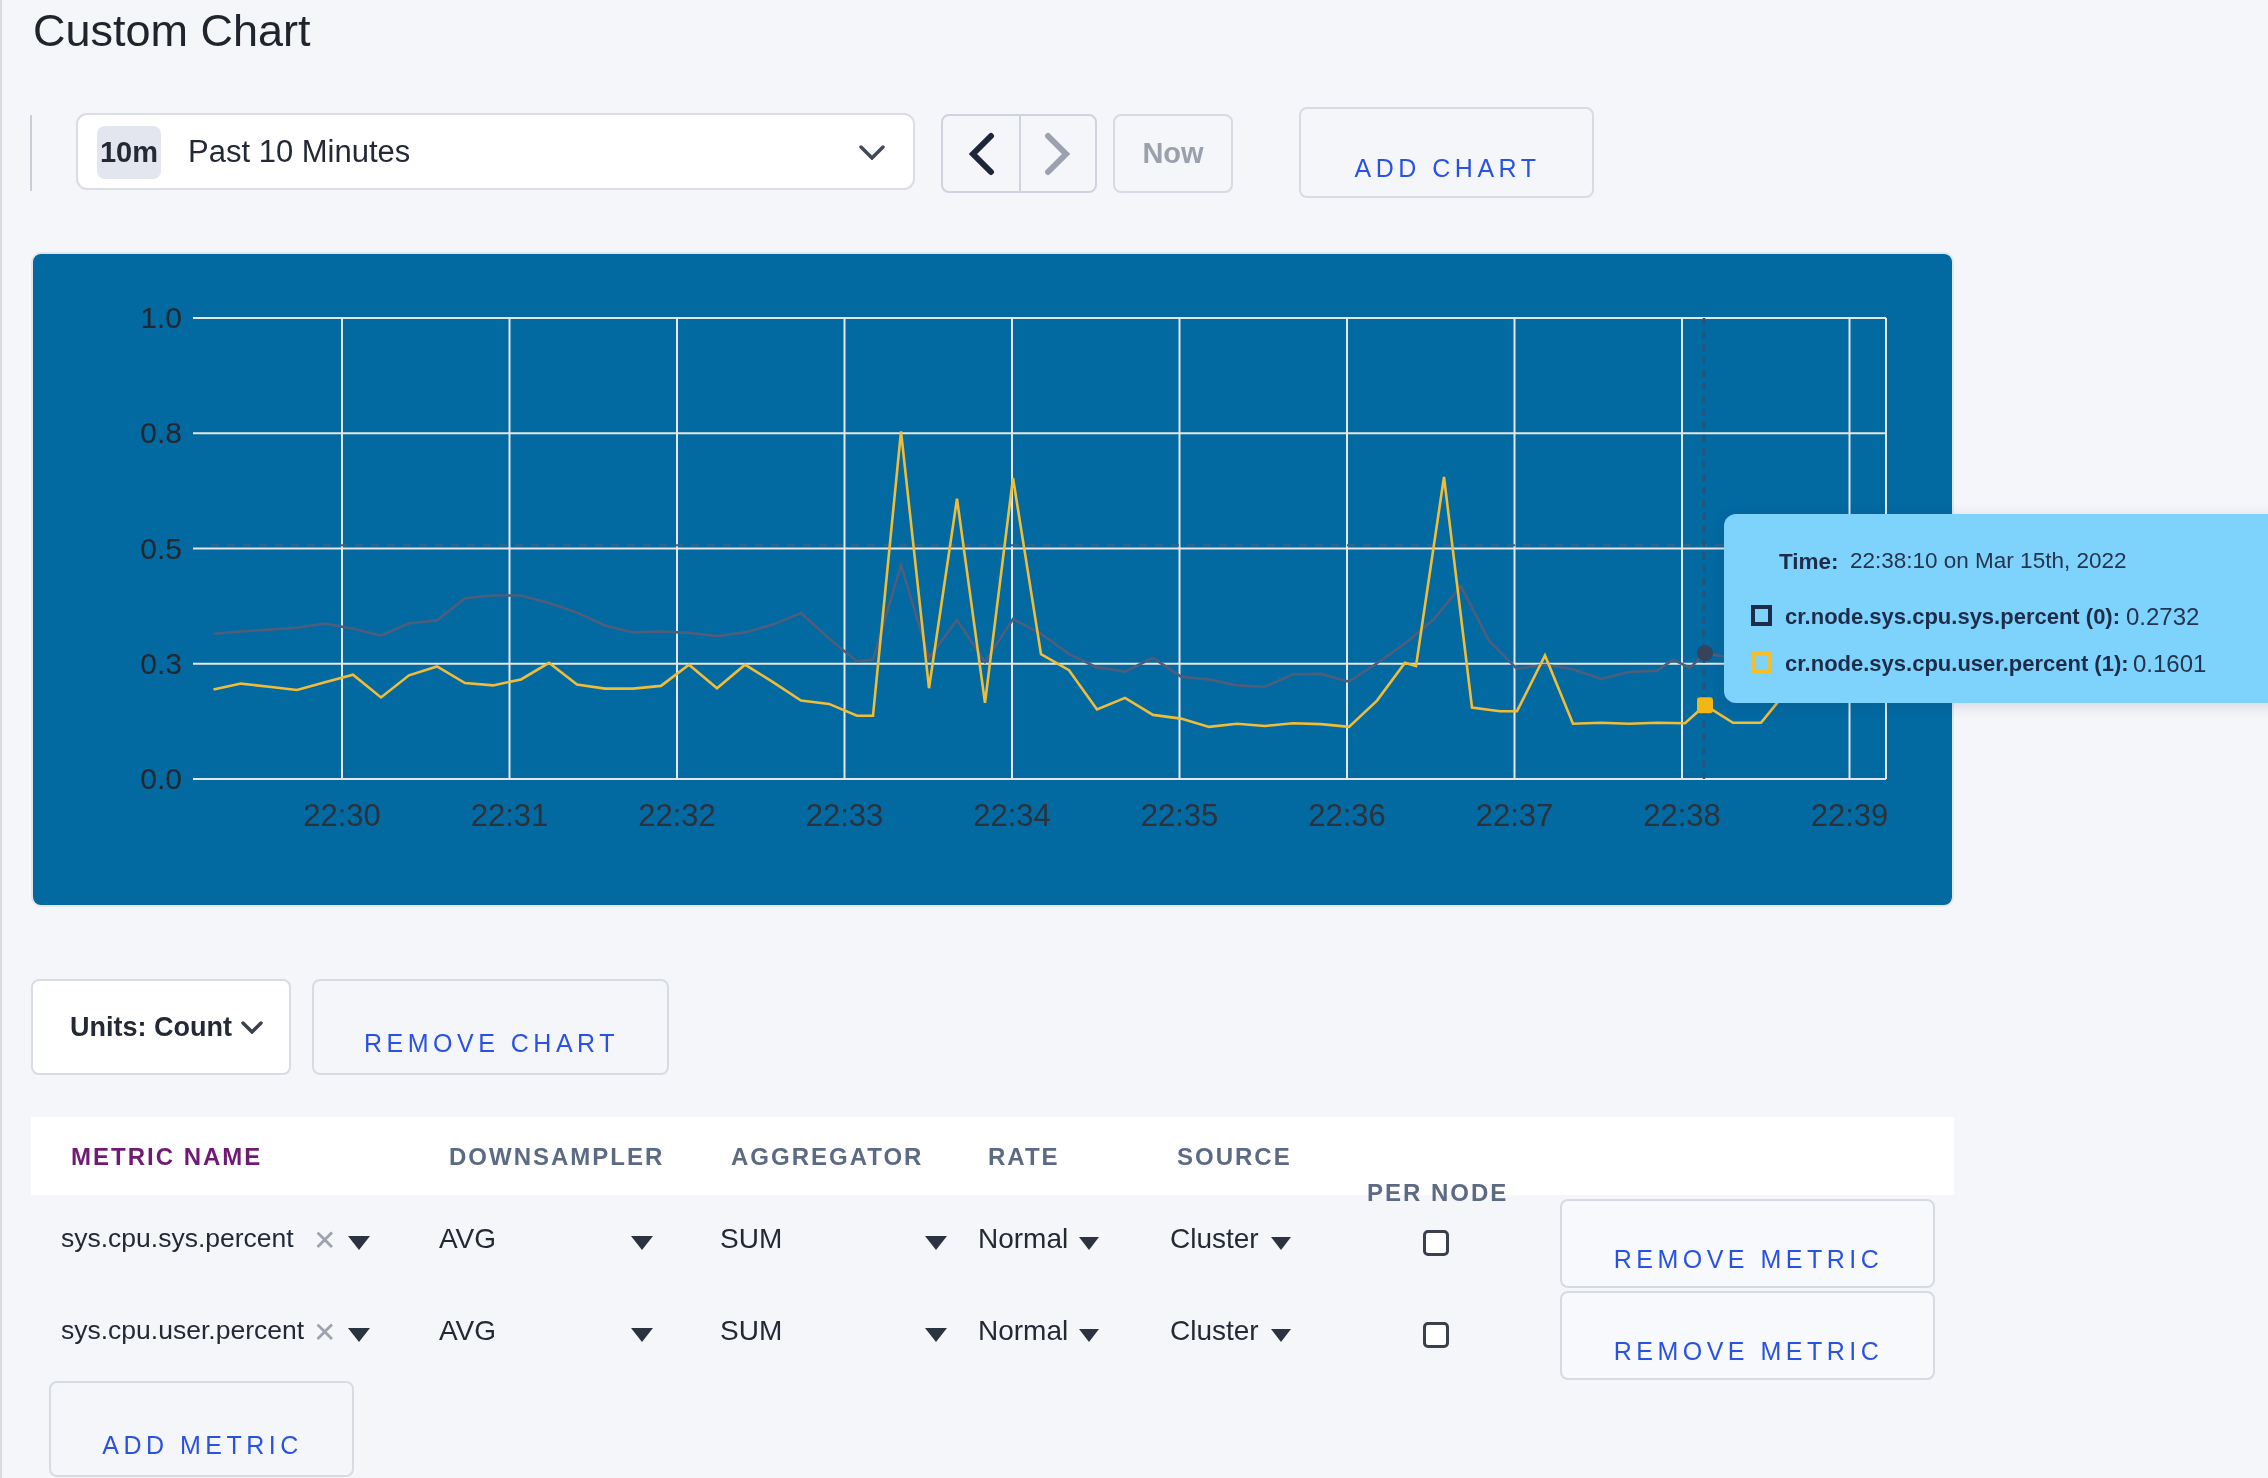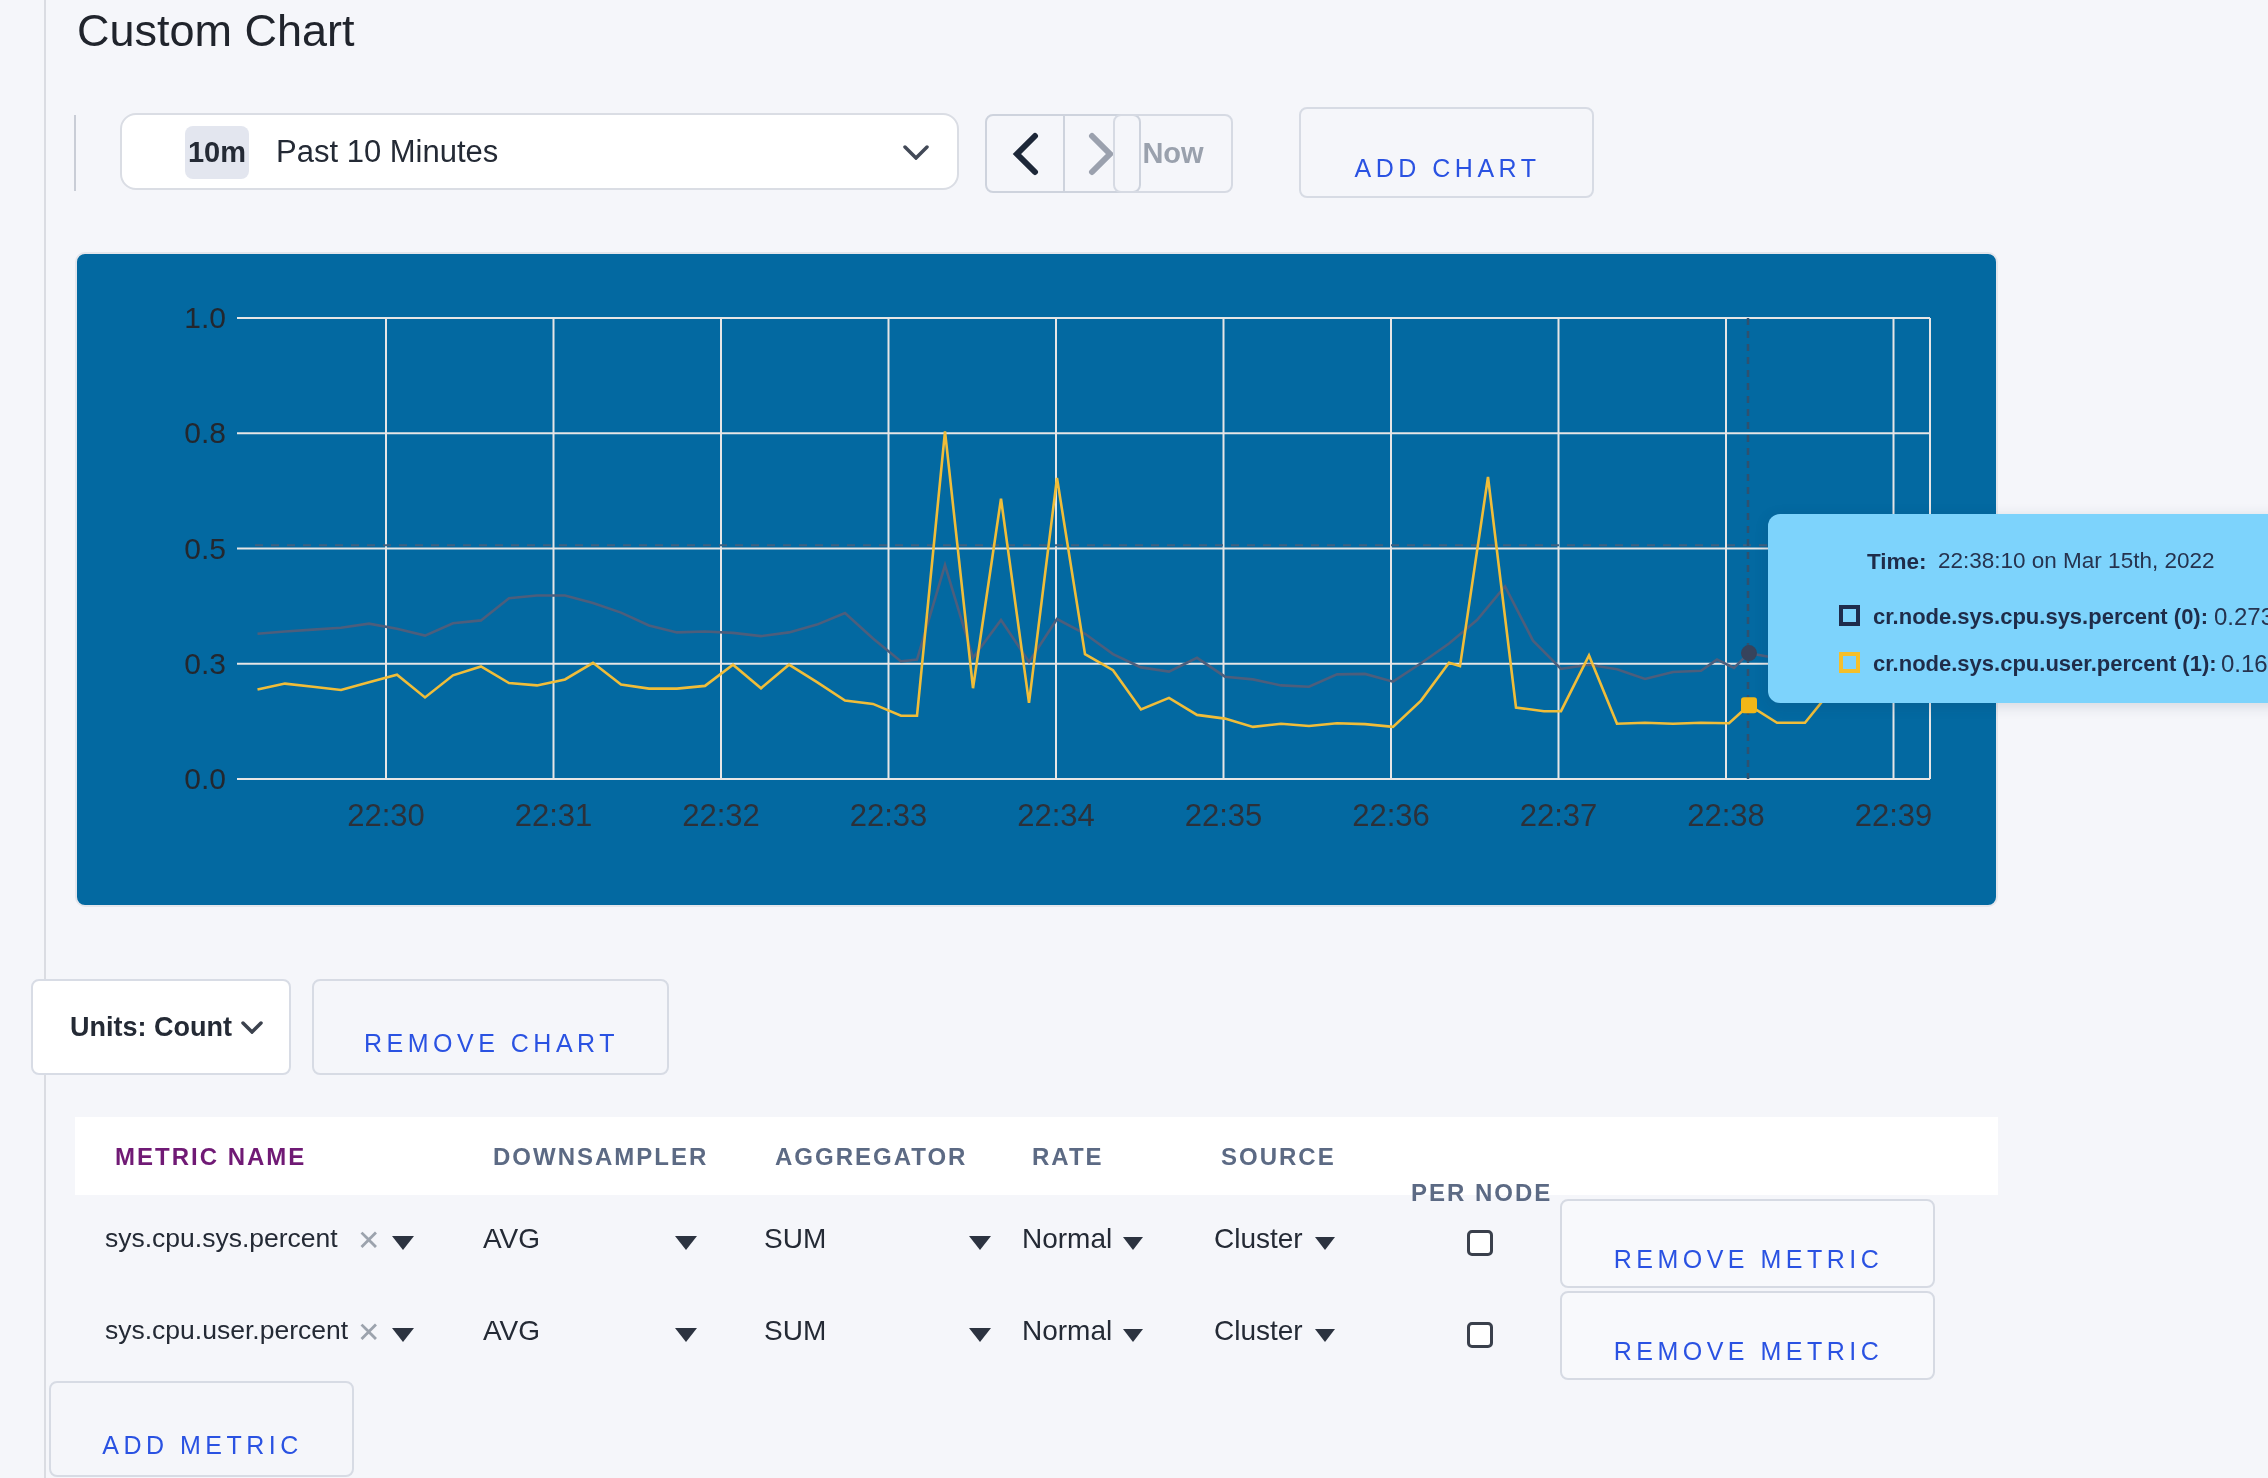--- a/index.html
+++ b/index.html
@@ -1,25 +1,25 @@
 <!DOCTYPE html>
 <html><head><meta charset="utf-8">
 <style>
   * { margin:0; padding:0; box-sizing:border-box; }
   html,body { width:2268px; height:1478px; background:#f5f6fa; font-family:"Liberation Sans", sans-serif; position:relative; overflow:hidden; }
-  .abs { position:absolute;margin-left:44px; }
+  .abs { position:absolute; }
   .btn { position:absolute; border:2px solid #d7dbe4; border-radius:8px; display:flex; align-items:center; justify-content:center; }
   .bluetext { color:#2a52e2; letter-spacing:4.5px; font-size:25px; font-weight:500;margin-top:32px; }
 </style></head>
 <body>
   <div class="abs" style="left:0;top:0;width:2px;height:1478px;background:#dadce2"></div>
   <div class="abs" style="left:33px;top:5px;font-size:45px;color:#20242c;font-weight:400">Custom Chart</div>
 
   <div class="abs" style="left:30px;top:115px;width:2px;height:76px;background:#c9cdd6"></div>
-  <div class="abs" style="left:76px;top:113px;width:839px;height:77px;background:#fff;border:2px solid #dadde4;border-radius:16px">
+  <div class="abs" style="left:76px;top:113px;width:839px;height:77px;background:#fff;border:2px solid #dadde4;border-radius:11px">
      <div class="abs" style="left:19px;top:11px;width:64px;height:53px;background:#e3e6ef;border-radius:8px;display:flex;align-items:center;justify-content:center;font-size:29px;font-weight:700;color:#242a35">10m</div>
      <div class="abs" style="left:110px;top:0;height:73px;display:flex;align-items:center;font-size:31px;color:#242a35">Past 10 Minutes</div>
      <div class="abs" style="right:28px;top:30px"><svg width="26" height="15" viewBox="0 0 26 15">
         <path d="M2 2 L13.0 13 L24 2" fill="none" stroke="#424957" stroke-width="3.5" stroke-linecap="round" stroke-linejoin="miter"></path>
       </svg></div>
   </div>
   <div class="abs" style="left:941px;top:114px;width:156px;height:79px;border:2px solid #ced3dd;border-radius:8px;display:flex">
      <div style="width:78px;display:flex;align-items:center;justify-content:center;border-right:2px solid #ced3dd">
       <svg width="28" height="44" viewBox="0 0 28 44">
         <path d="M24 4 L6 22 L24 40" fill="none" stroke="#1d2738" stroke-width="6" stroke-linecap="round" stroke-linejoin="miter"></path>

